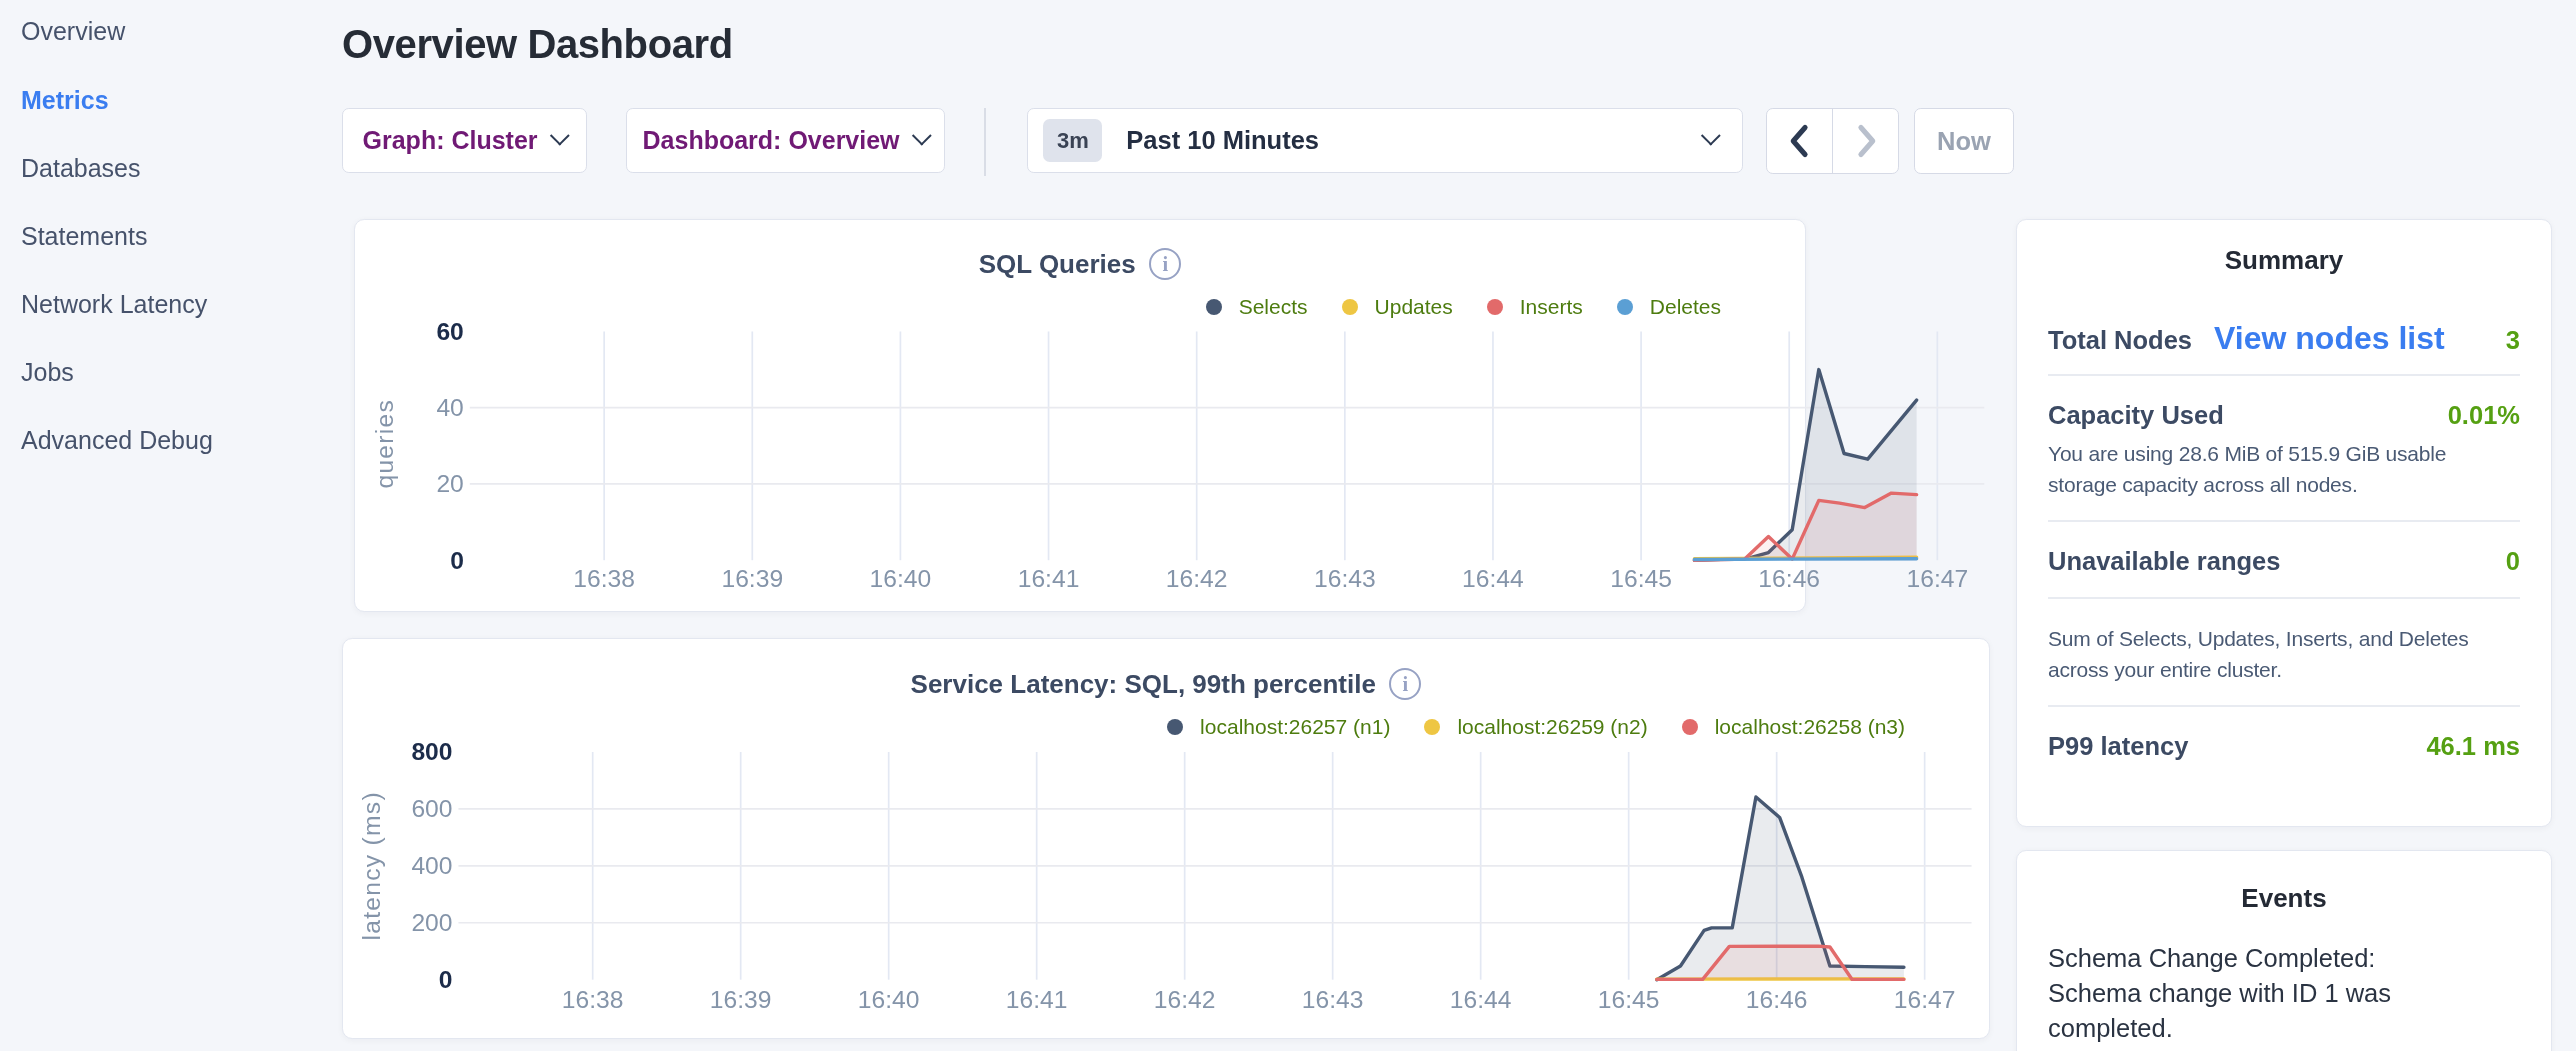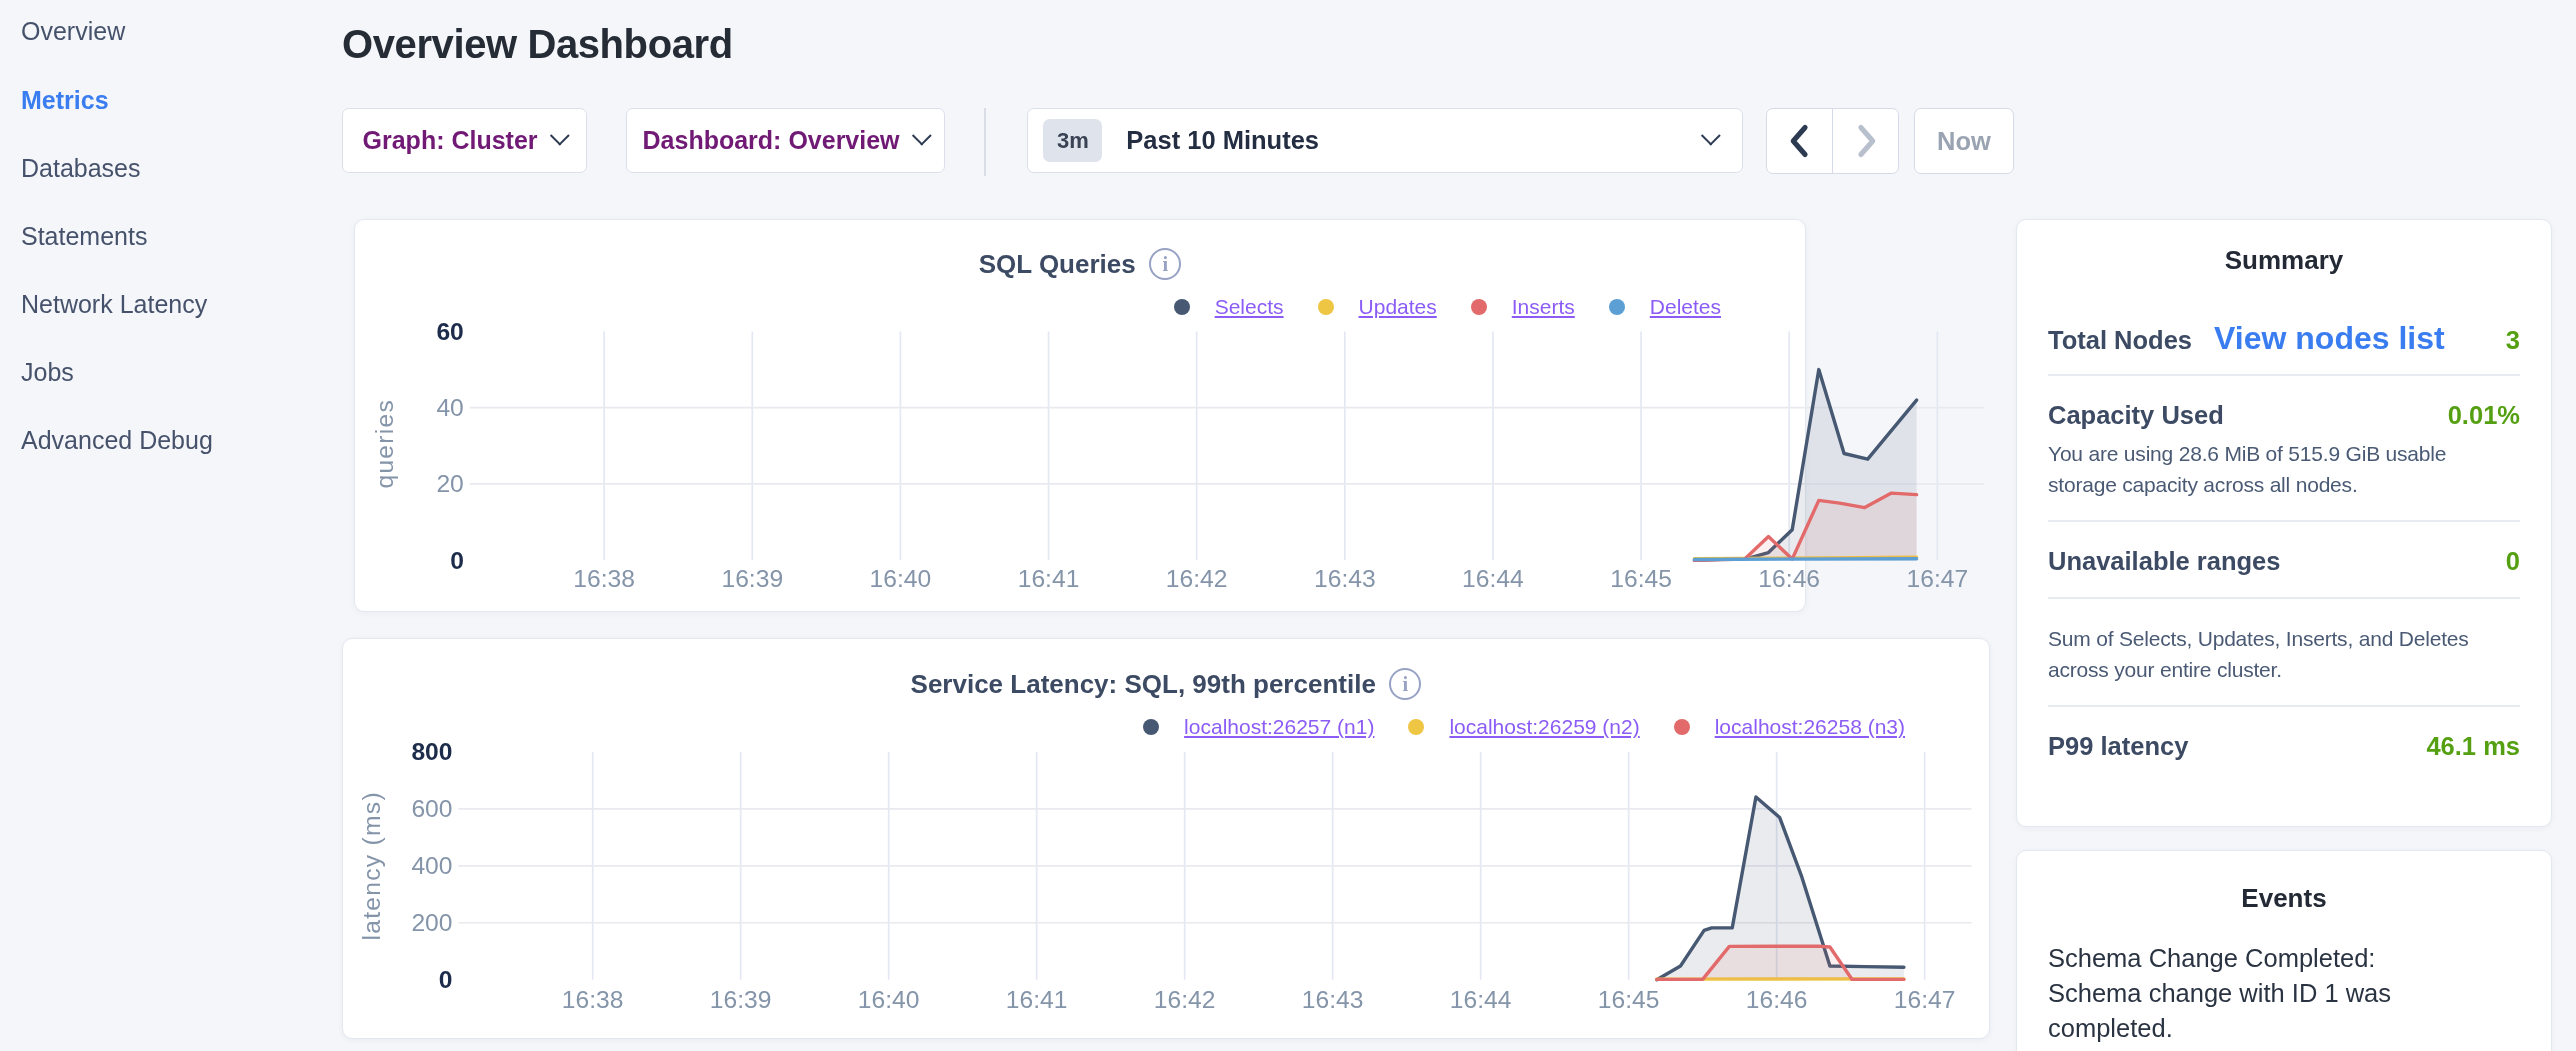--- a/index.html
+++ b/index.html
@@ -44,21 +44,21 @@
   .summary-card { left:2016px; top:219px; width:536px; height:608px; padding:25px 31px; }
   .events-card  { left:2016px; top:850px; width:536px; height:247px; padding:32px 31px; }
 
   
   .chart-title-row { position:absolute; left:0; right:0; display:flex; align-items:center; justify-content:center; gap:13.6px; }
   .chart-title { font-size:26px; font-weight:700; color:#3c4a63; }
   .info-icon { width:32px; height:32px; border:2.6px solid #97a2c4; border-radius:50%; color:#97a2c4;
                font-family:"Liberation Serif", serif; font-size:20.4px; font-weight:700; display:flex;
                align-items:center; justify-content:center; cursor:pointer; }
   .legend { position:absolute; right:84px; display:flex; gap:34px; align-items:center; }
-  .legend-item { display:flex; align-items:center; gap:25px; font-size:21px; color:#8b5cf6; cursor:pointer; white-space:nowrap;text-decoration:underline; }
+  .legend-item { display:flex; align-items:center; gap:17px; font-size:21px; color:#4d7c0f; cursor:pointer; white-space:nowrap; }
   .legend-dot { width:16px; height:16px; border-radius:50%; }
   .chart-svg { position:absolute; left:0; top:0; }
   svg text { font-family:"Liberation Sans", sans-serif; }
 
   
   .panel-title { text-align:center; font-size:26px; font-weight:700; color:#242a35; line-height:31px; }
   .sum-row { display:flex; align-items:baseline; height:31px; line-height:31px; }
   .sum-label { font-size:25.5px; font-weight:700; color:#3c4a63; white-space:nowrap; }
   .sum-link { margin-left:22px; font-size:32px; font-weight:700; color:#3a7df0; cursor:pointer; white-space:nowrap; }
   .sum-value { margin-left:auto; font-size:25.5px; font-weight:700; color:#55a012; white-space:nowrap; }

